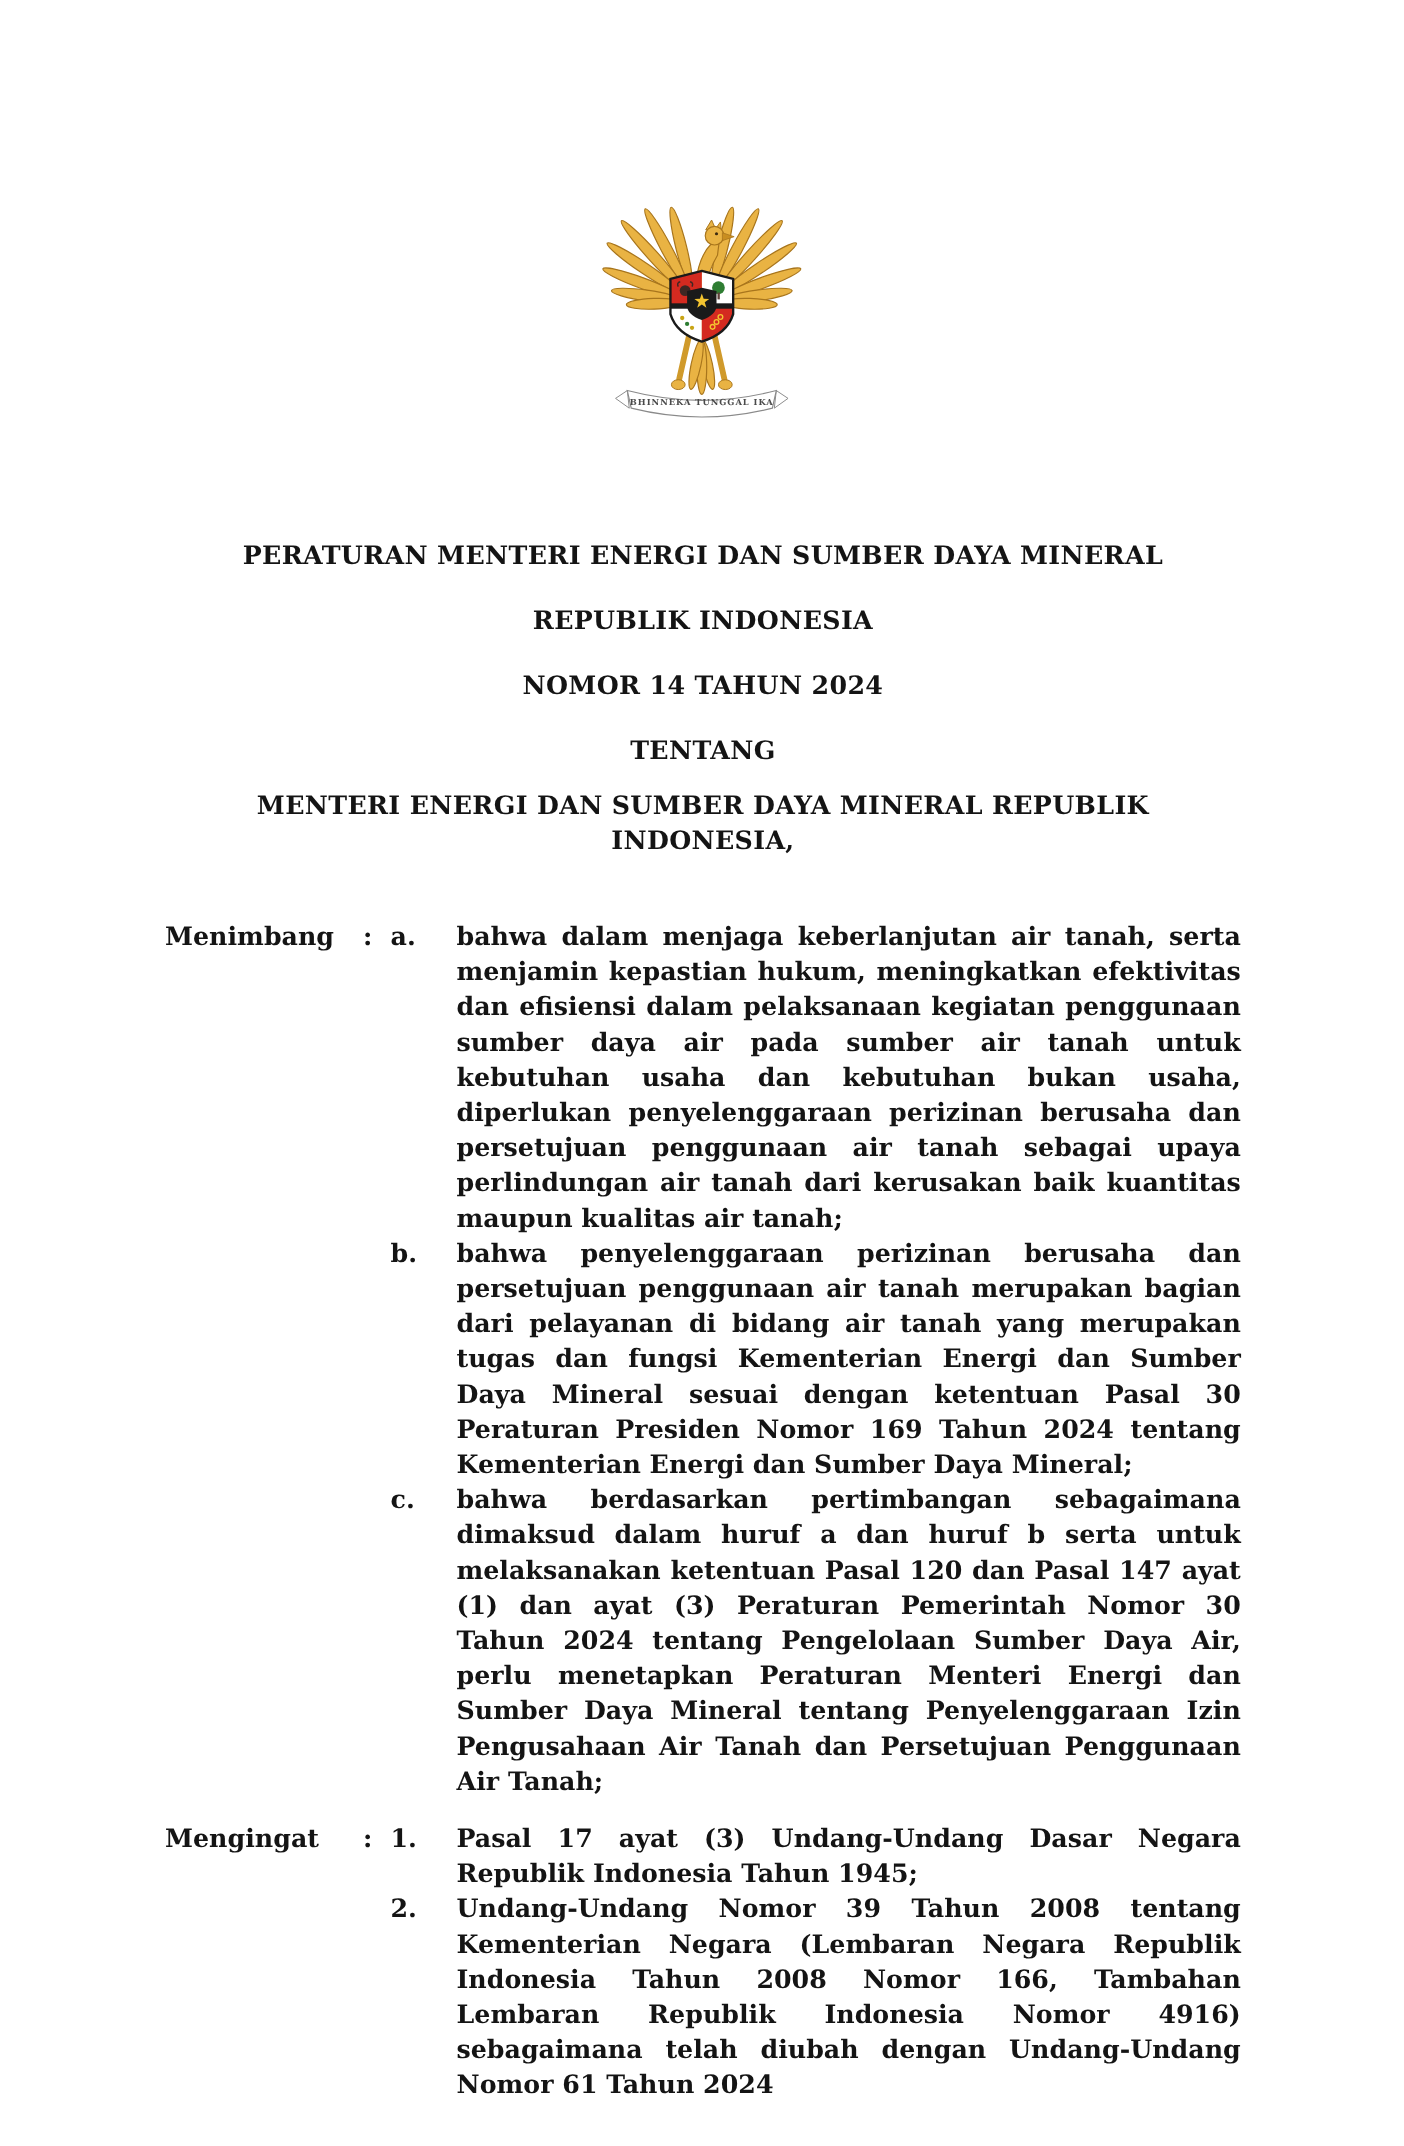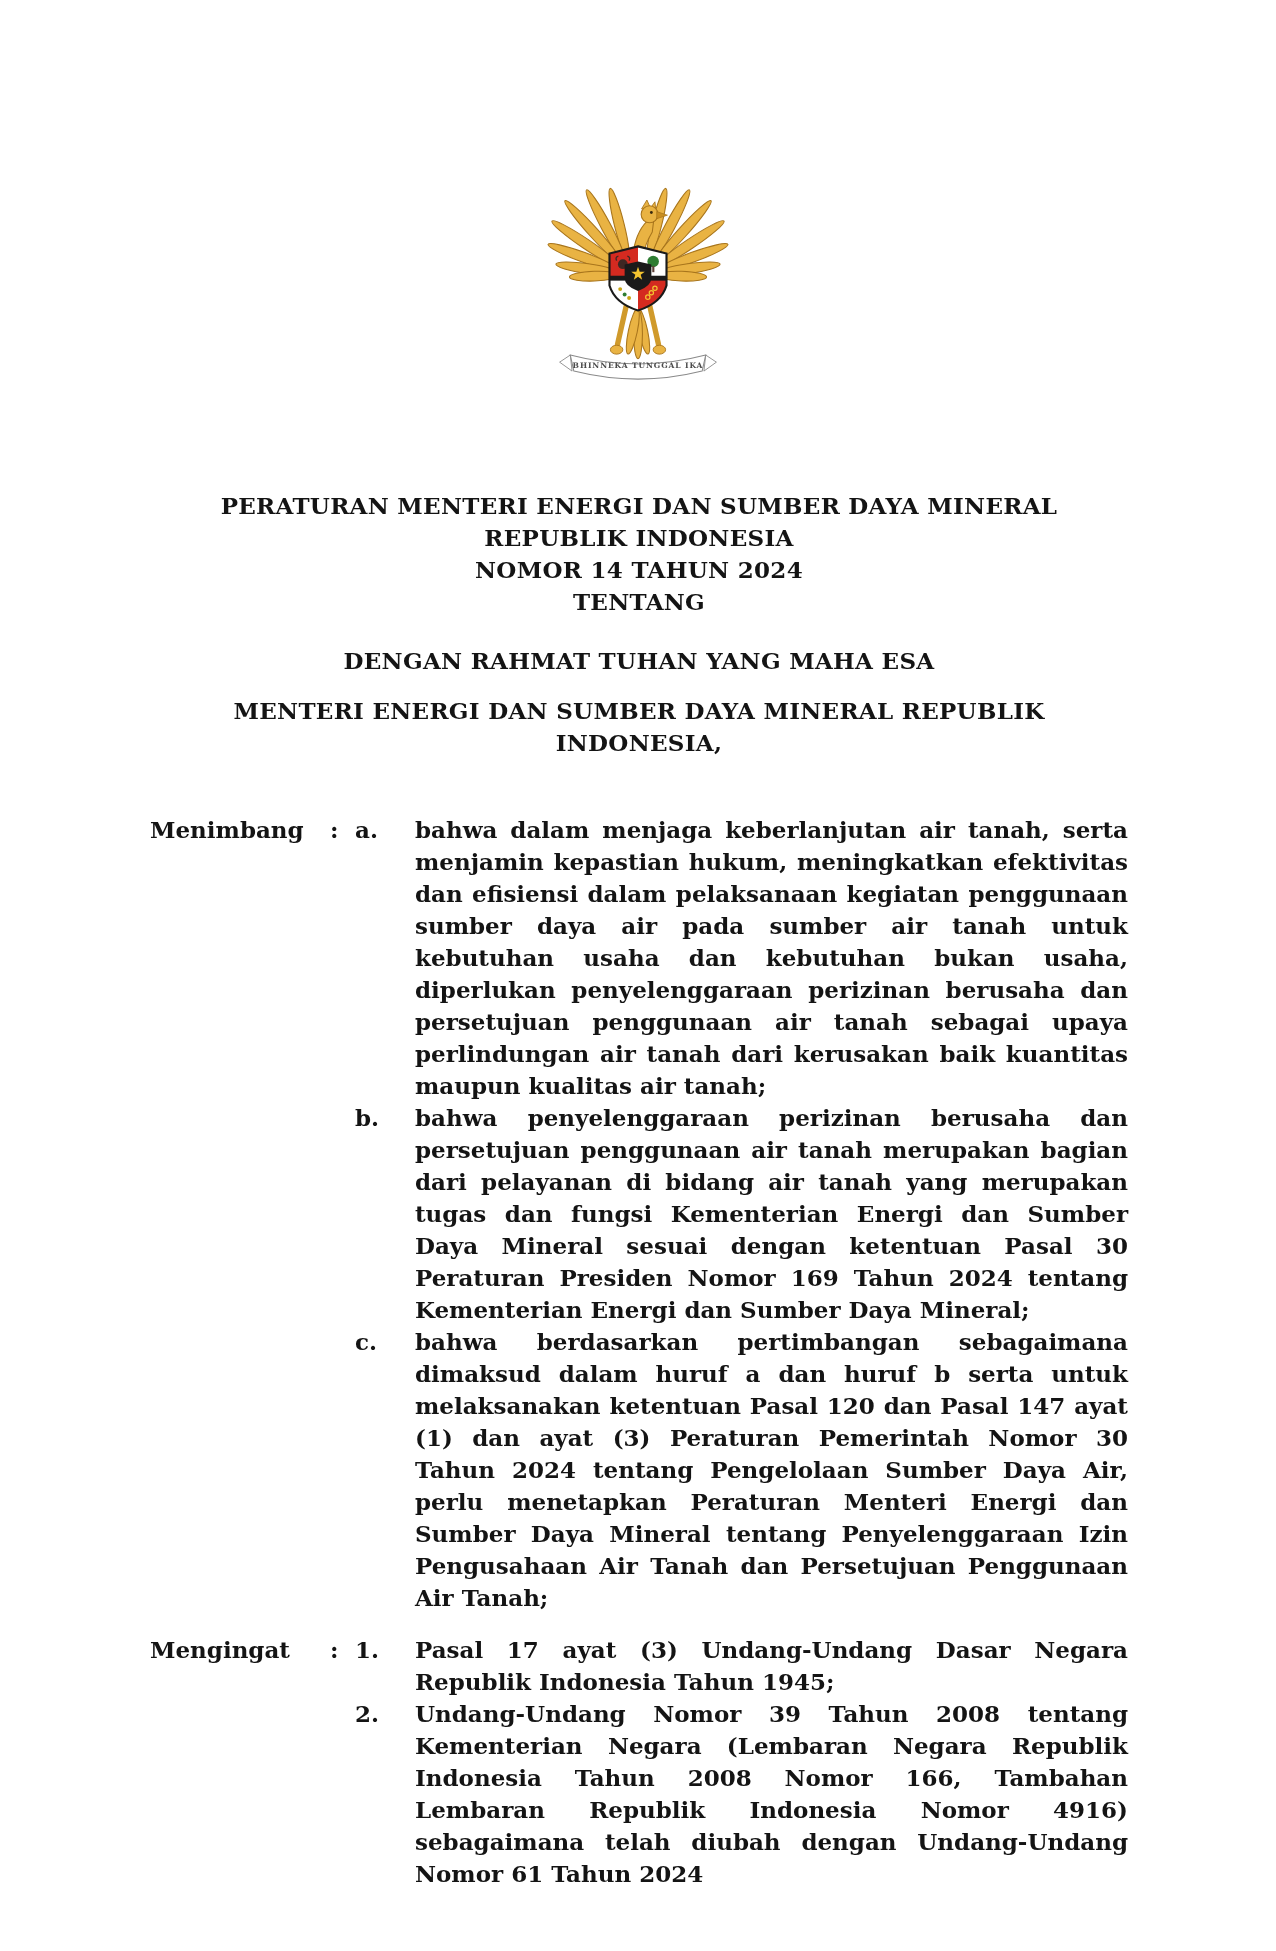--- a/index.html
+++ b/index.html
@@ -20,21 +20,21 @@
     padding-top:182px;
     text-align:center;
   }
   .emblem-wrap svg { display:block; margin:0 auto; }
   .content { padding:0 148px 0 150px; }
   .title-block {
     margin-top:92px;
     text-align:center;
     letter-spacing:0.3px;
   }
-  .tline { white-space:nowrap; }
+  .tline { white-space:nowrap;margin-top:27px; }
   .preamble { text-align:center; letter-spacing:0.3px; }
   .preamble.p1 { margin-top:27px; }
   .preamble.p2 { margin-top:18px; }
   .section { display:flex; align-items:flex-start; margin-top:55px; }
   .section.second { margin-top:20px; }
   .slabel { flex:0 0 180px; width:180px; }
   .scolon { flex:0 0 25px; width:25px; }
   .items { flex:1 1 auto; min-width:0; }
   .item { display:flex; align-items:flex-start; }
   .marker { flex:0 0 60px; width:60px; }
@@ -140,21 +140,20 @@
 
   <div class="content">
 
     <div class="title-block">
       <div class="tline">PERATURAN MENTERI ENERGI DAN SUMBER DAYA MINERAL</div>
       <div class="tline">REPUBLIK INDONESIA</div>
       <div class="tline">NOMOR 14 TAHUN 2024</div>
       <div class="tline">TENTANG</div>
     </div>
 
-    <div class="preamble p1">DENGAN RAHMAT TUHAN YANG MAHA ESA</div>
     <div class="preamble p2">MENTERI ENERGI DAN SUMBER DAYA MINERAL REPUBLIK INDONESIA,</div>
 
     <div class="section first">
       <div class="slabel">Menimbang</div>
       <div class="scolon">:</div>
       <div class="items">
         <div class="item">
           <div class="marker">a.</div>
           <div class="itext">bahwa dalam menjaga keberlanjutan air tanah, serta menjamin kepastian hukum, meningkatkan efektivitas dan efisiensi dalam pelaksanaan kegiatan penggunaan sumber daya air pada sumber air tanah untuk kebutuhan usaha dan kebutuhan bukan usaha, diperlukan penyelenggaraan perizinan berusaha dan persetujuan penggunaan air tanah sebagai upaya perlindungan air tanah dari kerusakan baik kuantitas maupun kualitas air tanah;</div>
         </div>

